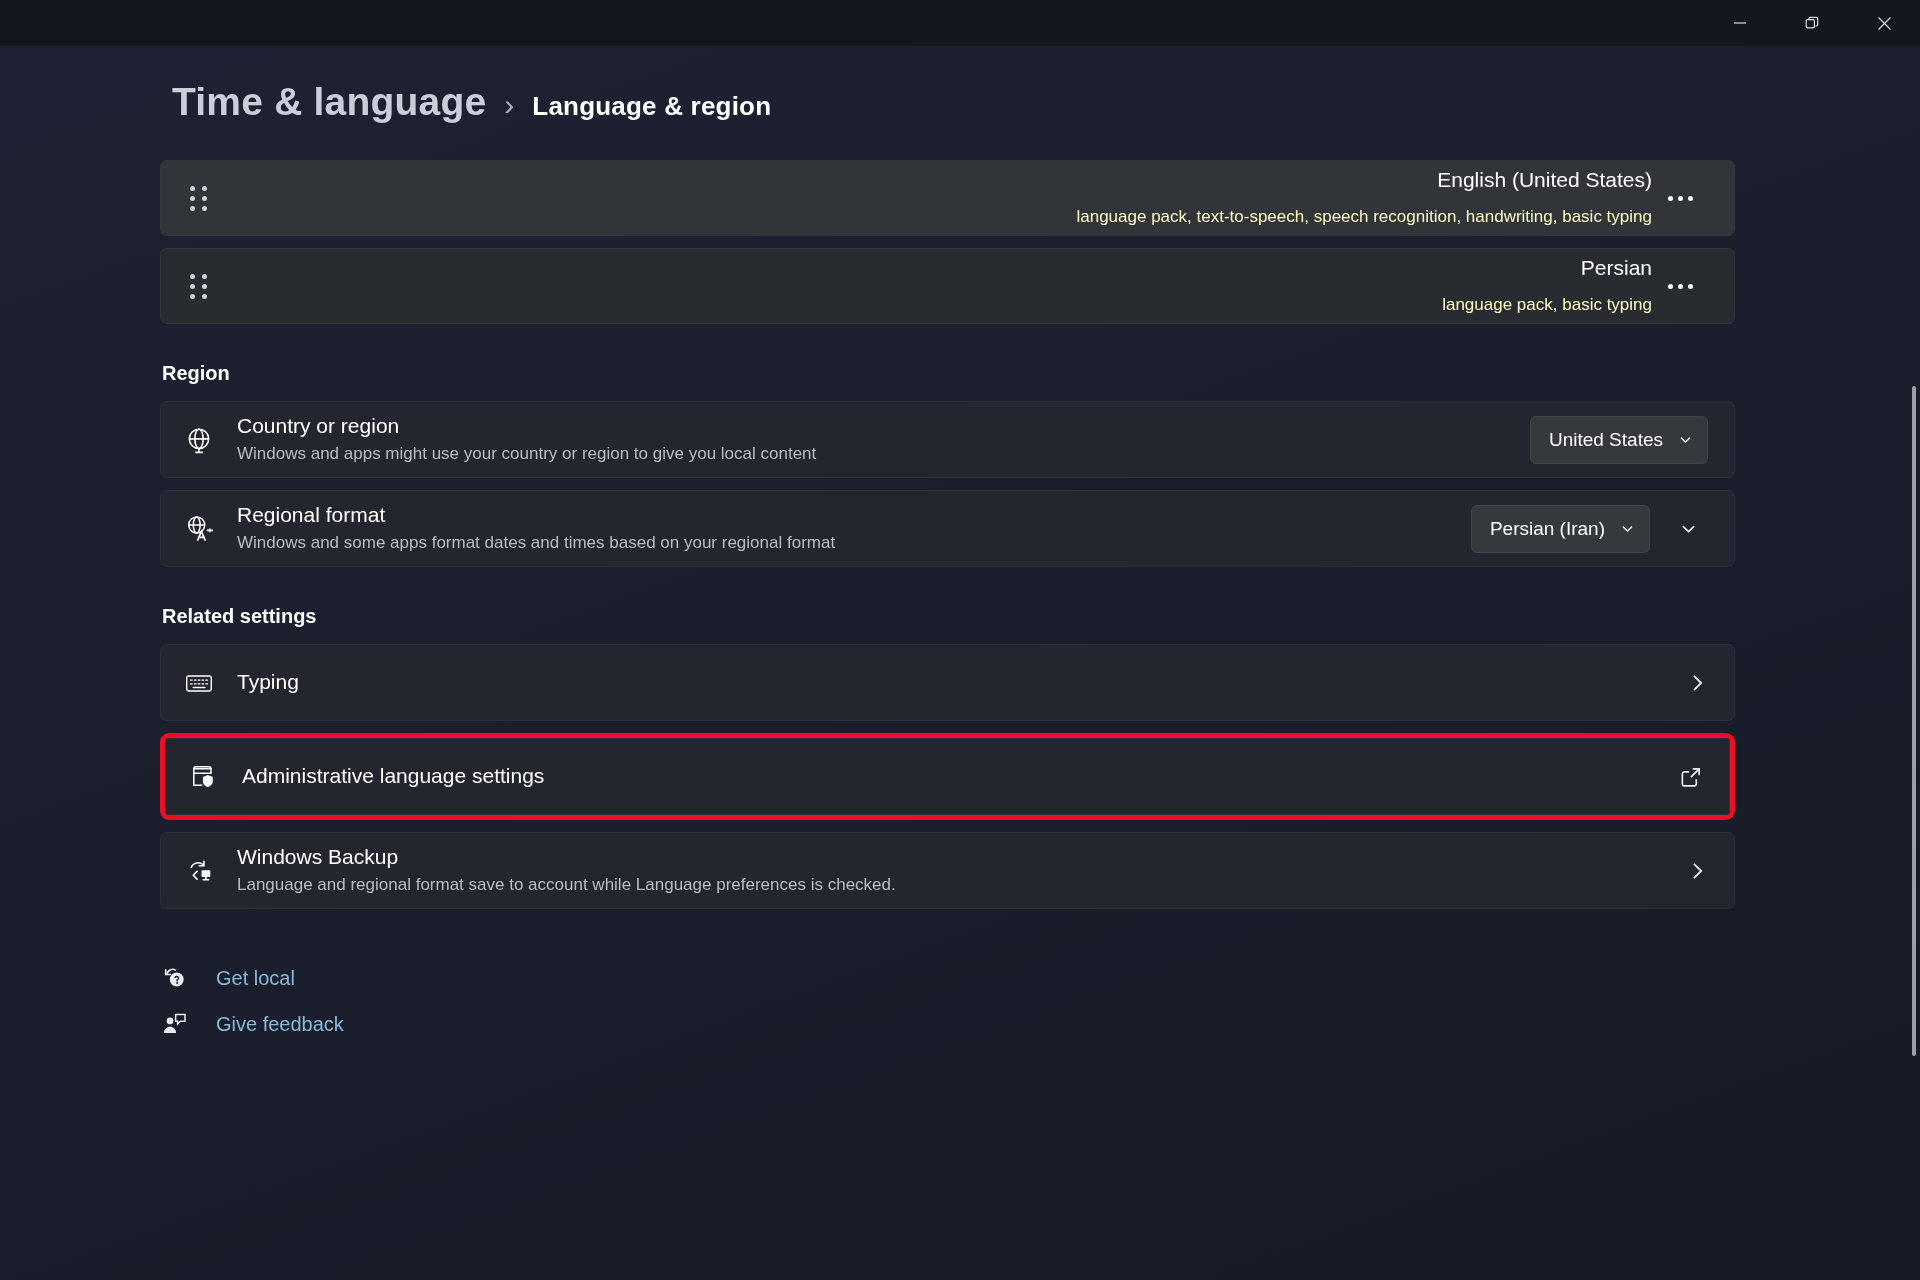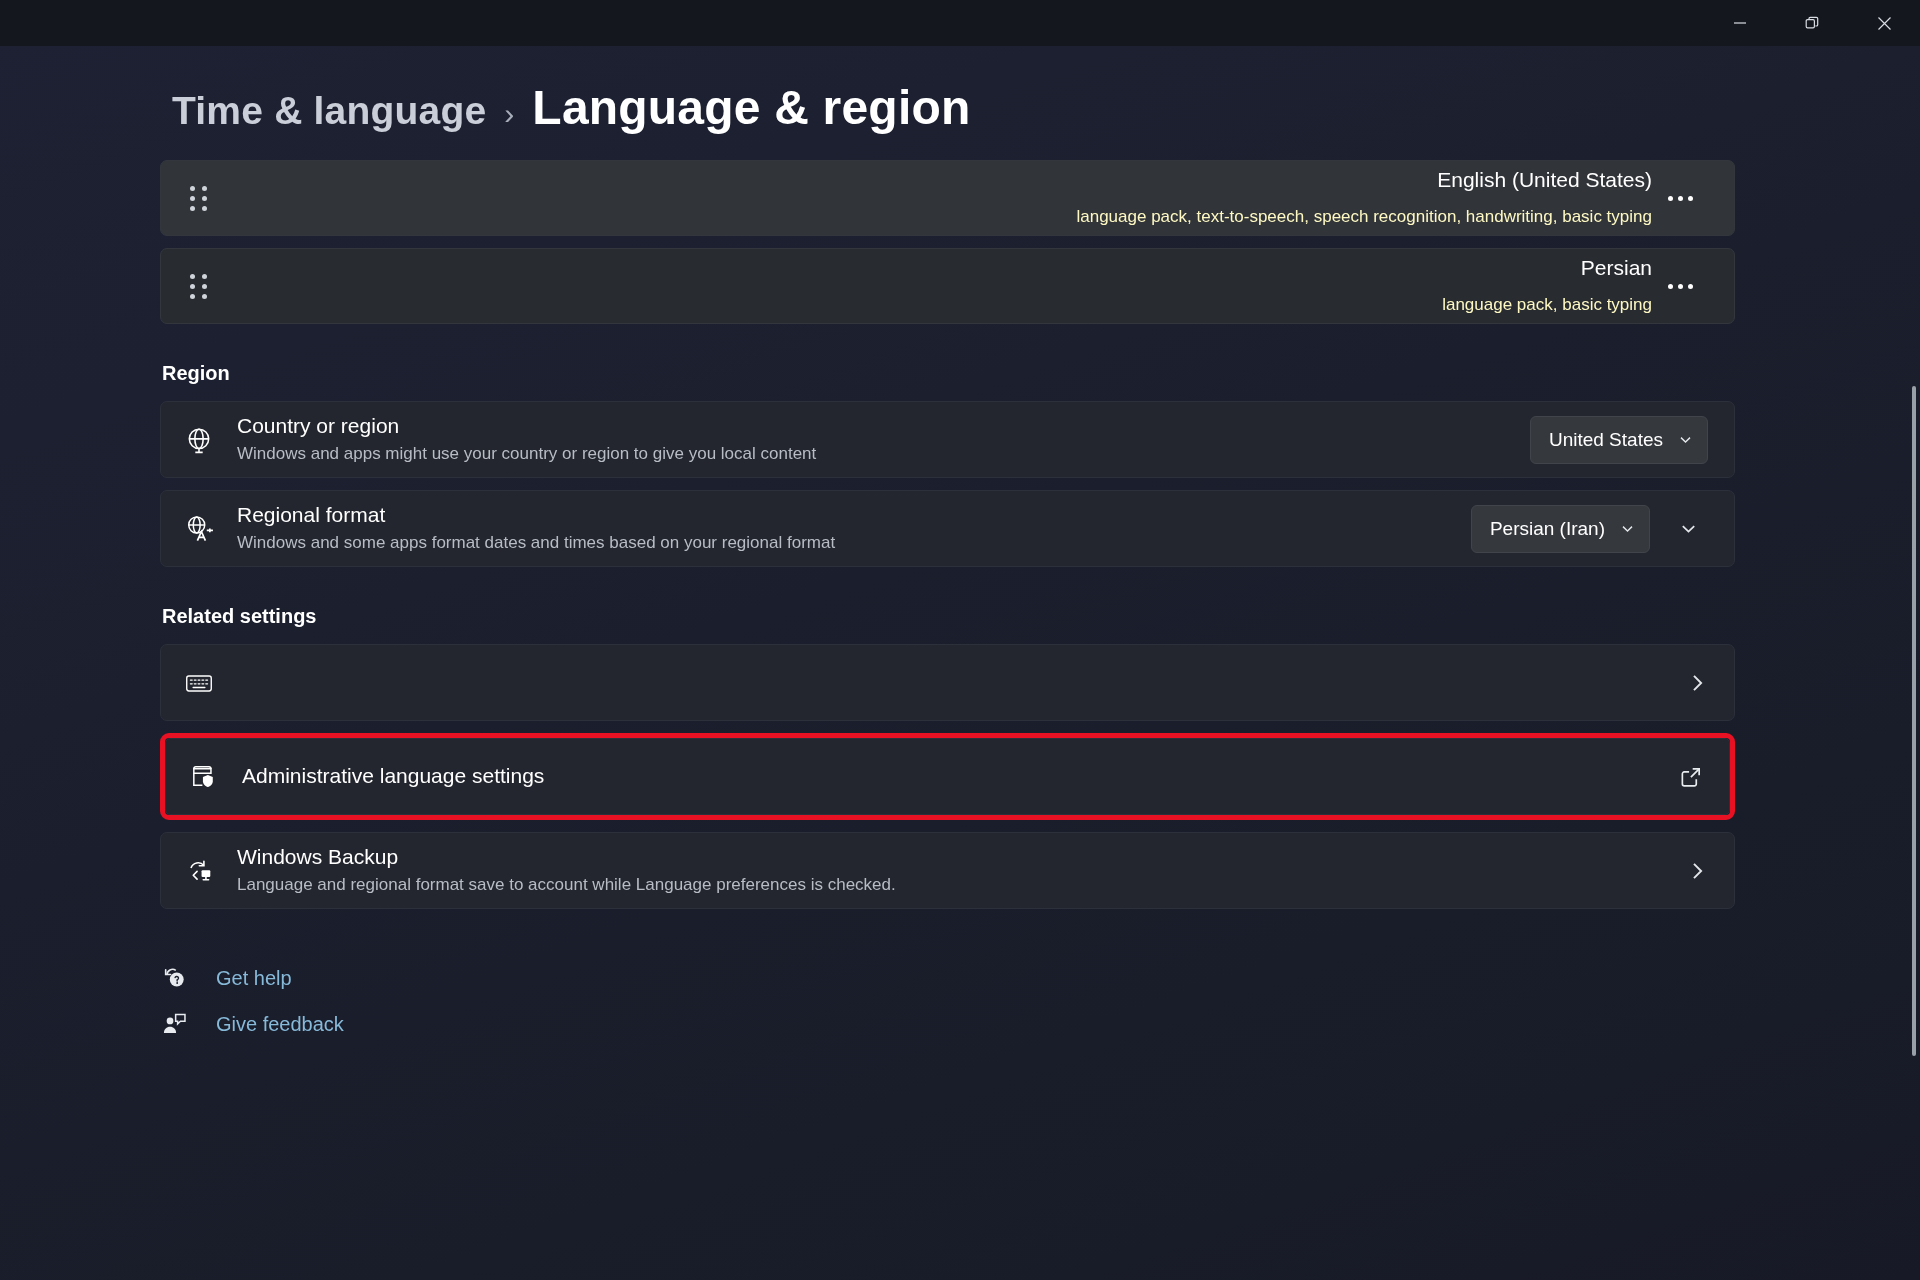--- a/index.html
+++ b/index.html
@@ -33,21 +33,21 @@
   .header {
     position: absolute; top: 80px; left: 172px;
     display: flex; align-items: baseline; gap: 18px;
     white-space: nowrap;
   }
   .crumb-parent {
     font-size: 39px; font-weight: 600; color: #c9ced8; letter-spacing: .2px;
   }
   .crumb-sep { font-size: 30px; color: #a7adb9; font-weight: 400; }
   .crumb-current {
-    font-size: 48px; font-weight: 600; color: #ffffff; letter-spacing: .2px;
+    font-size: 26px; font-weight: 600; color: #ffffff; letter-spacing: .2px;
   }
 
   
   .content {
     position: absolute;
     left: 160px; top: 160px;
     width: 1575px;
   }
 
   
@@ -302,20 +302,21 @@
     <div class="section-title">Related settings</div>
 
     <div class="card set-row">
       <div class="set-icon">
         <svg width="32" height="32" viewBox="0 0 30 30" fill="none" stroke="currentColor" stroke-width="1.3">
           <rect x="3.5" y="8.5" width="23" height="14" rx="2"></rect>
           <path d="M7 12.3h1.6M10.6 12.3h1.6M14.2 12.3h1.6M17.8 12.3h1.6M21.4 12.3h1.6M7 15.8h1.6M10.6 15.8h1.6M14.2 15.8h1.6M17.8 15.8h1.6M21.4 15.8h1.6M9.5 19.2h11" stroke-linecap="round"></path>
         </svg>
       </div>
       <div class="set-text">
+        <div class="set-title">Typing</div>
       </div>
       <div class="chev-right">
         <svg width="22" height="22" viewBox="0 0 16 16" fill="none" stroke="currentColor" stroke-width="1.4">
             <path d="M5.8 2.8L11 8l-5.2 5.2"></path>
           </svg>
       </div>
     </div>
 
     <div class="highlight-wrap">
       <div class="card set-row">
@@ -365,21 +366,21 @@
       <div class="link-row">
         <span class="link-icon">
           <svg width="26" height="26" viewBox="0 0 24 24" fill="none" stroke="currentColor" stroke-width="1.5">
             <path d="M4.6 9.2a5.2 5.2 0 0 1 8.1-4.3"></path>
             <path d="M3.4 4.4v4.4h4.4" stroke-linecap="round"></path>
             <circle cx="13.6" cy="13.4" r="6.4" fill="currentColor" stroke="none"></circle>
             <path d="M12.1 11.6a1.6 1.6 0 1 1 1.9 2.1v1" stroke="#1b1f2e" stroke-width="1.3" stroke-linecap="round"></path>
             <circle cx="14" cy="16.6" r=".85" fill="#1b1f2e" stroke="none"></circle>
           </svg>
         </span>
-        <span class="link-text">Get help</span>
+        <span class="link-text">Get local</span>
       </div>
       <div class="link-row">
         <span class="link-icon">
           <svg width="26" height="26" viewBox="0 0 24 24" fill="none" stroke="currentColor" stroke-width="1.4">
             <circle cx="7.4" cy="9.2" r="3.1" fill="currentColor" stroke="none"></circle>
             <path d="M1.8 20.2c0-3.4 2.5-5.6 5.6-5.6s5.6 2.2 5.6 5.6z" fill="currentColor" stroke="none"></path>
             <path d="M12.6 3.2h8.6v6.2h-4.2l-2.6 2.5V9.4h-1.8z"></path>
           </svg>
         </span>
         <span class="link-text">Give feedback</span>

